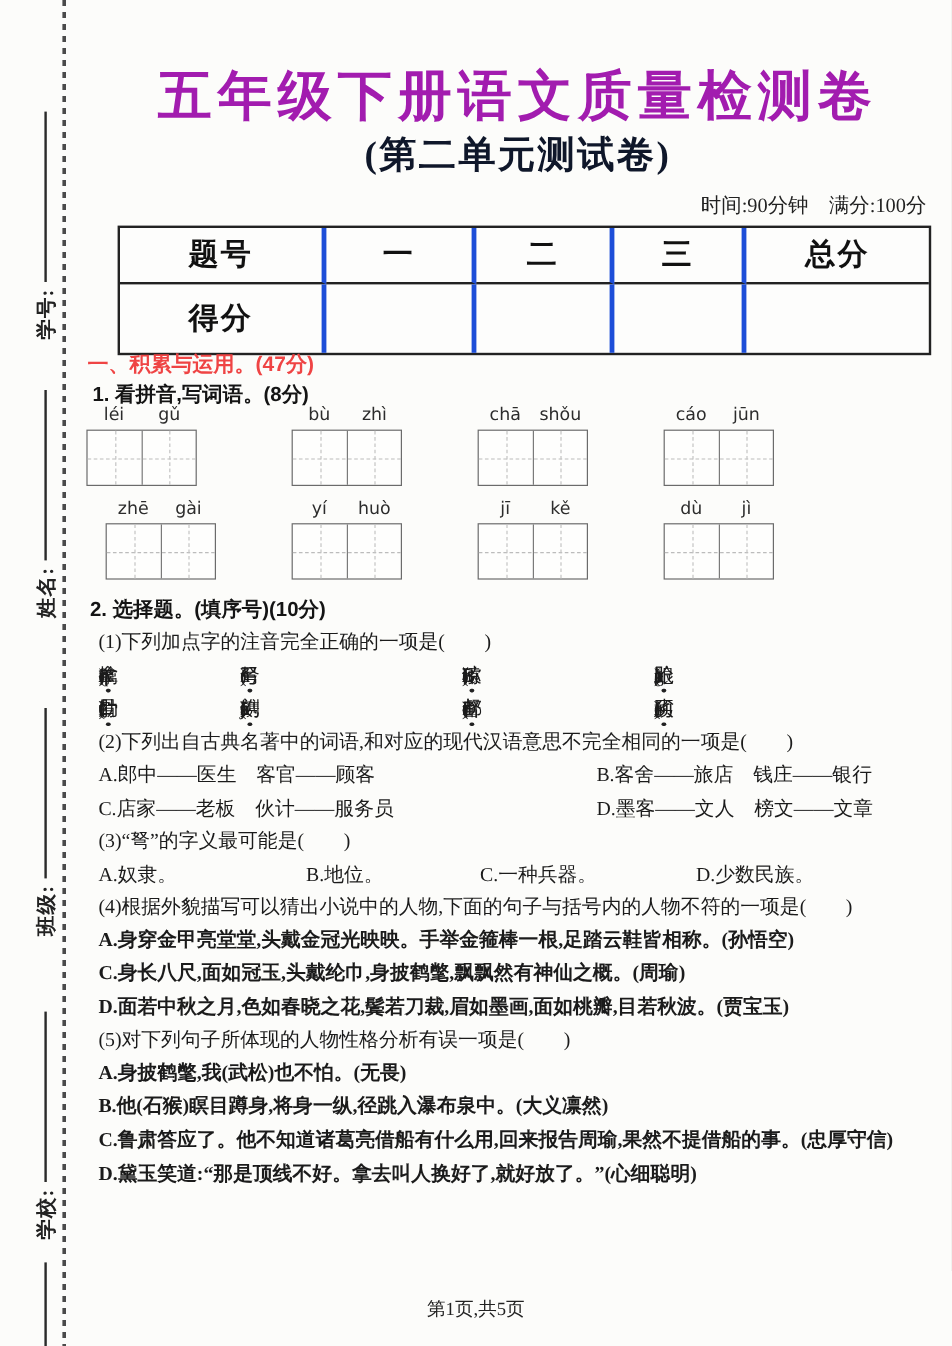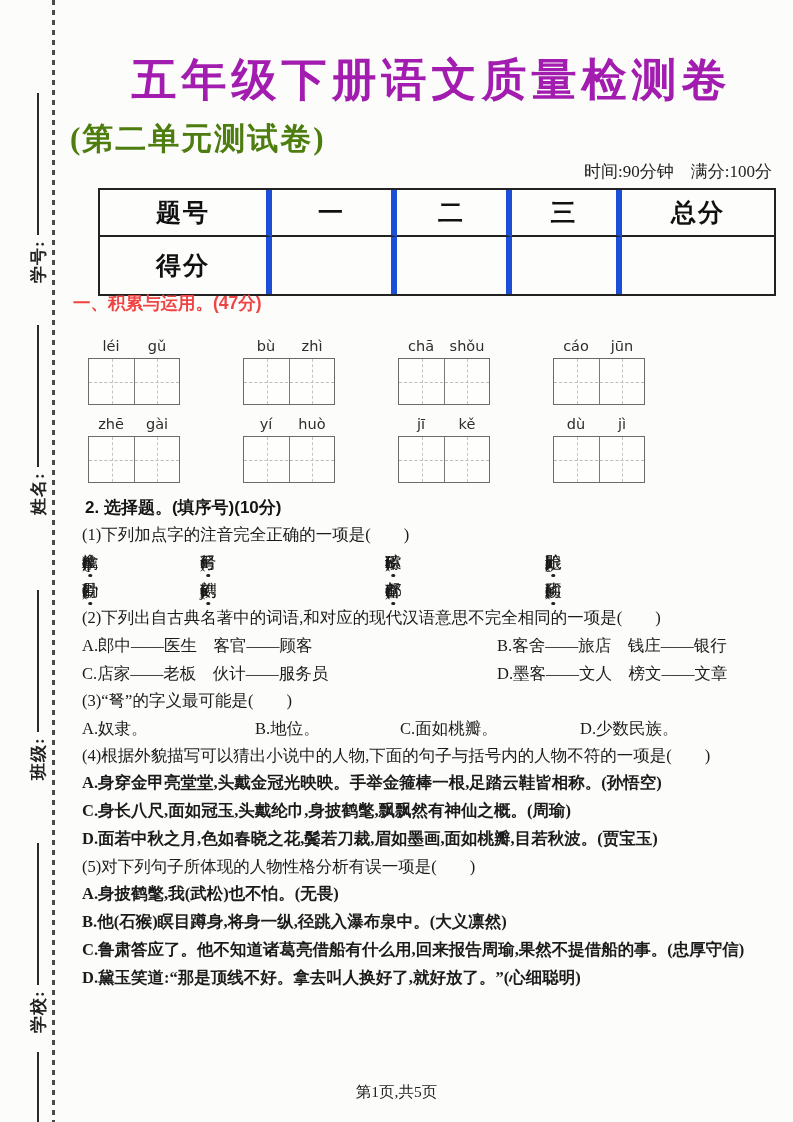--- a/index.html
+++ b/index.html
@@ -11,29 +11,29 @@
     background:repeating-linear-gradient(to bottom,#4a4a4a 0 5px,transparent 5px 10px);}
   .m-group{position:absolute;left:-67px;width:210px;height:26px;transform:rotate(-90deg);
     display:flex;align-items:center;justify-content:flex-start;}
   .m-label{font:700 17px/1 "Liberation Serif",serif;color:#222;white-space:nowrap;letter-spacing:1px;}
   .m-blank{width:142px;height:2px;background:#2a2a2a;margin-left:5px;}
   .m-tail{position:absolute;left:37px;top:1052px;width:2px;height:70px;background:#2a2a2a;}
 
   
   .title{position:absolute;top:22px;left:70px;right:0;text-align:center;
     font:700 45px/1.25 "Liberation Serif",serif;letter-spacing:5px;color:#a21caf;}
-  .subtitle{position:absolute;top:94px;left:70px;right:0;
-    font:700 31px/1.25 "Liberation Serif",serif;letter-spacing:2px;color:#4d7c0f;}
+  .subtitle{position:absolute;top:84px;left:70px;right:0;text-align:center;
+    font:700 31px/1.25 "Liberation Serif",serif;letter-spacing:2px;color:#0f172a;}
   .meta{position:absolute;top:162px;right:21px;font:400 17px/1.2 "Liberation Serif",serif;color:#222;}
 
   
   .score-table{position:absolute;left:98px;top:188px;display:grid;
     grid-template-columns:172px 125px 115px 110px 152px;grid-template-rows:47px 57px;
     border:2.5px solid #222;background:#fdfdfc;}
-  .st-cell{border-right:6px solid #1d4ed8;border-bottom:2px solid #222;
+  .st-cell{border-right:4px solid #1d4ed8;border-bottom:2px solid #222;
     display:flex;align-items:center;justify-content:center;
     font:700 25px/1 "Liberation Serif",serif;color:#111;letter-spacing:2px;}
   .st-cell:nth-child(5n){border-right:none;}
   .st-cell:nth-child(n+6){border-bottom:none;}
 
   
   .sec-heading{position:absolute;left:73px;top:293px;font:700 17.5px/1.2 "Liberation Sans",sans-serif;color:#ef4444;}
   .q1-heading{position:absolute;left:77px;top:319px;font:700 17px/1.2 "Liberation Sans",sans-serif;color:#141414;}
 
   
@@ -42,21 +42,21 @@
   .pin-row span{width:50%;text-align:center;font:400 14.5px/20px "DejaVu Sans",sans-serif;color:#2c2c2c;}
   .pbox{position:relative;width:92px;height:47px;border:1.6px solid #6b6b6b;background:#fefefd;box-sizing:border-box;}
   .pbox i{position:absolute;display:block;}
   .pv{left:50%;top:0;bottom:0;border-left:1.4px solid #7a7a7a;}
   .ph{top:50%;left:0;right:0;border-top:1px dashed #bcbcbc;}
   .pd1{left:25%;top:0;bottom:0;border-left:1px dashed #c4c4c4;}
   .pd2{left:75%;top:0;bottom:0;border-left:1px dashed #c4c4c4;}
 
   
   .q2{position:absolute;left:75px;top:490px;width:712px;font-size:16.5px;color:#1b1b1b;}
-  .qh{font:700 17px/21px "Liberation Sans",sans-serif;margin-top:7px;color:#141414;margin-left:10px;}
+  .qh{font:700 17px/21px "Liberation Sans",sans-serif;margin-top:7px;color:#141414;}
   .stem{margin:6px 0 0 7px;line-height:21px;}
   .row{position:relative;height:21px;margin-top:7px;line-height:21px;}
   .row span{position:absolute;top:0;white-space:nowrap;}
   .opt{margin:6px 0 0 7px;line-height:22px;padding-left:23px;text-indent:-23px;font-weight:bold;}
   .opt-wrap{line-height:28px;}
   .udot{position:relative;}
   .udot::after{content:"";position:absolute;left:50%;bottom:-4px;transform:translateX(-50%);
     width:3.5px;height:3.5px;border-radius:50%;background:#222;}
 
   .footer{position:absolute;left:0;right:0;top:1083px;text-align:center;
@@ -98,22 +98,23 @@
     <div class="st-cell">三</div>
     <div class="st-cell">总分</div>
     <div class="st-cell">得分</div>
     <div class="st-cell"></div>
     <div class="st-cell"></div>
     <div class="st-cell"></div>
     <div class="st-cell"></div>
   </div>
 
   <div class="sec-heading">一、积累与运用。(47分)</div>
-
-  <div class="pin-group" style="left:88px;top:336px">
+  <div class="q1-heading">1. 看拼音,写词语。(8分)</div>
+
+  <div class="pin-group" style="left:72px;top:336px">
     <div class="pin-row">
       <span>léi</span>
       <span>gǔ</span>
     </div>
     <div class="pbox">
         <i class="pv"></i>
         <i class="ph"></i>
         <i class="pd1"></i>
         <i class="pd2"></i>
       </div>
@@ -299,21 +300,21 @@
     </div>
     <div class="row">
       <span style="left:7px">C.店家——老板　伙计——服务员</span>
       <span style="left:422px">D.墨客——文人　榜文——文章</span>
     </div>
 
     <p class="stem">(3)“弩”的字义最可能是(　　)</p>
     <div class="row">
       <span style="left:7px">A.奴隶。</span>
       <span style="left:180px">B.地位。</span>
-      <span style="left:325px">C.面如桃瓣。</span>
+      <span style="left:325px">C.一种兵器。</span>
       <span style="left:505px">D.少数民族。</span>
     </div>
 
     <p class="stem">(4)根据外貌描写可以猜出小说中的人物,下面的句子与括号内的人物不符的一项是(　　)</p>
     <p class="opt">A.身穿金甲亮堂堂,头戴金冠光映映。手举金箍棒一根,足踏云鞋皆相称。(孙悟空)</p>
     <p class="opt">C.身长八尺,面如冠玉,头戴纶巾,身披鹤氅,飘飘然有神仙之概。(周瑜)</p>
     <p class="opt">D.面若中秋之月,色如春晓之花,鬓若刀裁,眉如墨画,面如桃瓣,目若秋波。(贾宝玉)</p>
 
     <p class="stem">(5)对下列句子所体现的人物性格分析有误一项是(　　)</p>
     <p class="opt">A.身披鹤氅,我(武松)也不怕。(无畏)</p>

